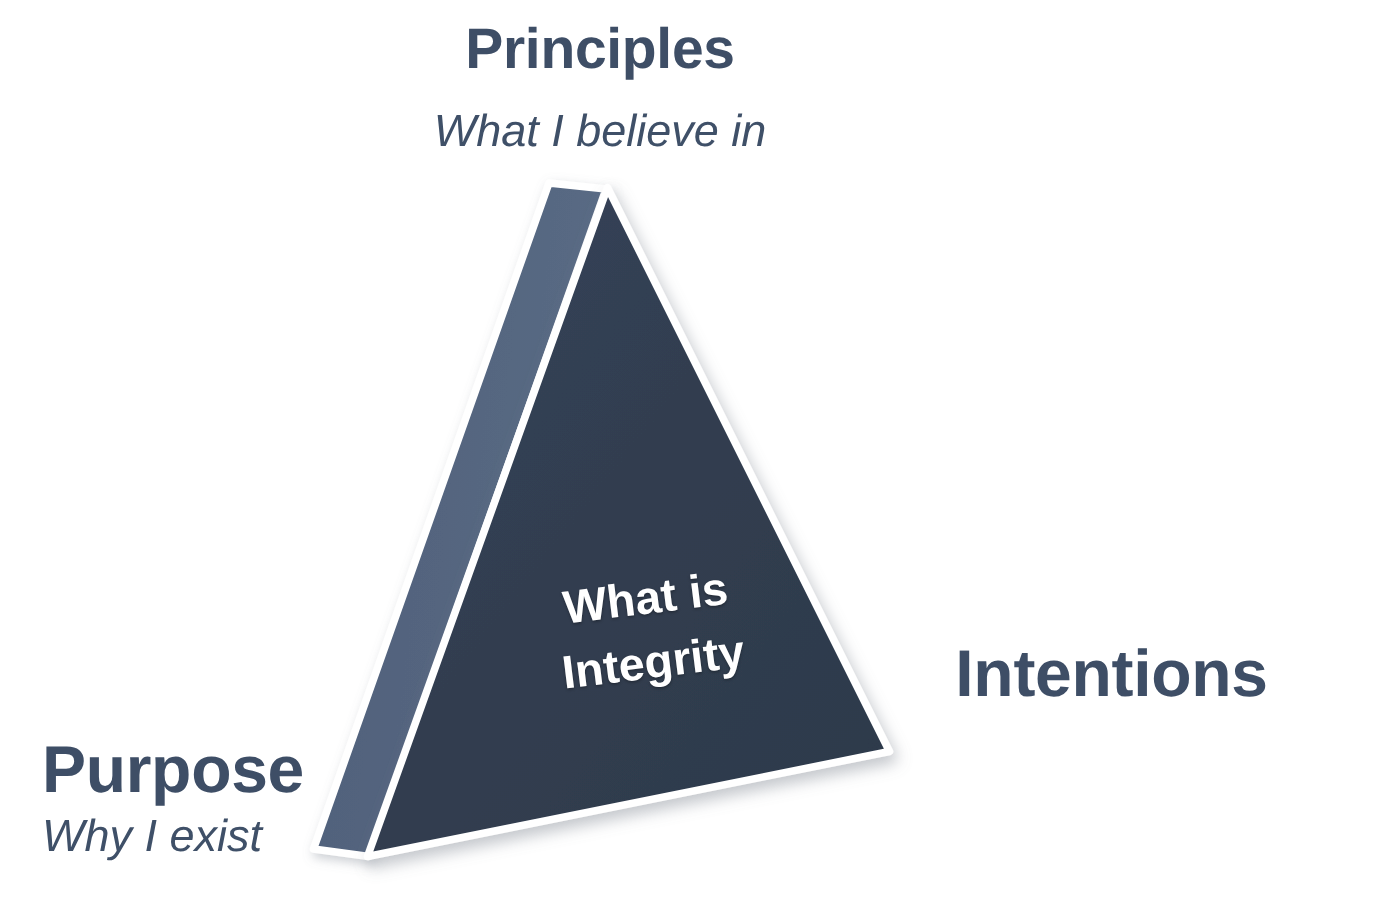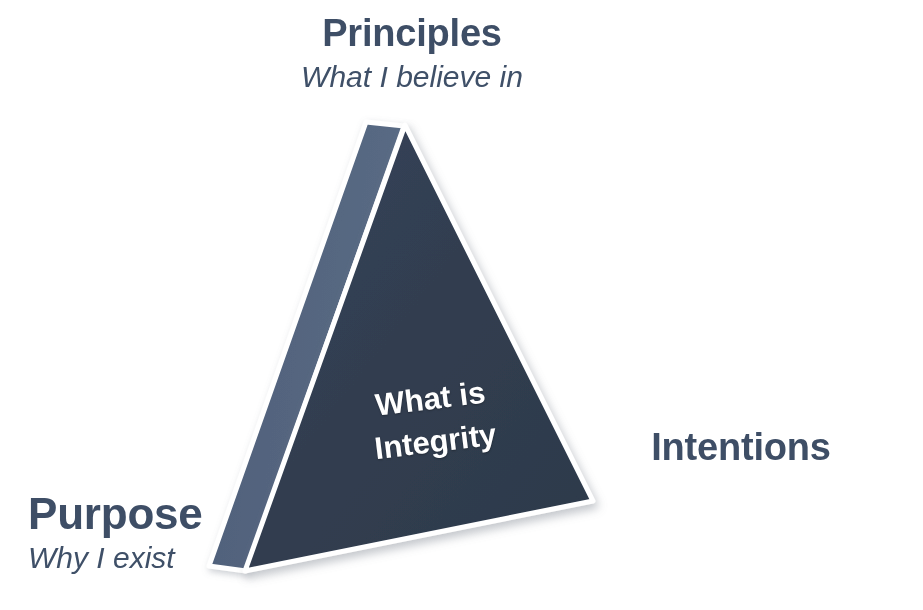--- a/index.html
+++ b/index.html
@@ -46,44 +46,44 @@
   }
   .subtitle {
     font-style: italic;
     font-size: 30px;
     line-height: 1.28;
     color: #3f5068;
   }
 
   
   #principles-block {
-    left: 12px;
+    left: 0;
     top: 14px;
     width: 800px;
     text-align: center;
   }
   #principles-block .heading { font-size: 38px; }
-  #principles-block .subtitle { margin-top: 5px; }
+  #principles-block .subtitle { margin-top: 16px; }
 
   
   #purpose-block {
     left: 28px;
     top: 492px;
   }
   #purpose-block .heading { font-size: 44px; }
   #purpose-block .subtitle { margin-top: 2px; }
 
   
   #intentions-block {
     left: 560px;
     top: 428px;
     text-align: center;
     width: 362px;
   }
-  #intentions-block .heading { font-size: 38px; }
+  #intentions-block .heading { font-size: 44px; }
   #intentions-block .subtitle { margin-top: 4px; }
   #intentions-block .subtitle-line { display: block; }
 
   
   #center-caption {
     position: absolute;
     left: 333px;
     top: 378px;
     width: 200px;
     text-align: center;

